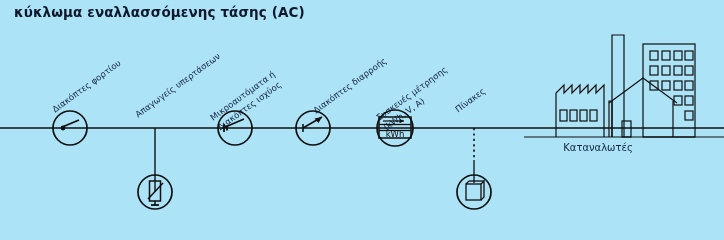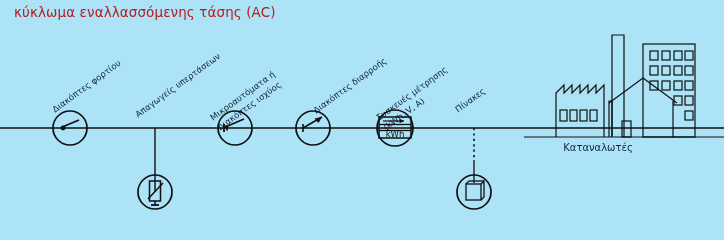--- a/index.html
+++ b/index.html
@@ -6,21 +6,21 @@
   body{
     width:724px;height:233px;
     background:#ace3f7;
     font-family:"DejaVu Sans","Liberation Sans",sans-serif;
     overflow:hidden;position:relative;
   }
   #stage{position:absolute;inset:0;}
   svg.layer{position:absolute;left:0;top:0;width:724px;height:233px;}
   .title{
     position:absolute;left:14px;top:4px;
-    font-size:13.5px;font-weight:normal;color:#b91c1c;
+    font-size:13.5px;font-weight:bold;color:#0f172a;
     letter-spacing:.1px;white-space:nowrap;
   }
   .lbl{
     position:absolute;
     font-size:8.6px;color:#15233f;
     white-space:nowrap;
     transform-origin:0 100%;
     transform:rotate(-36deg);
     line-height:1.45;
   }

